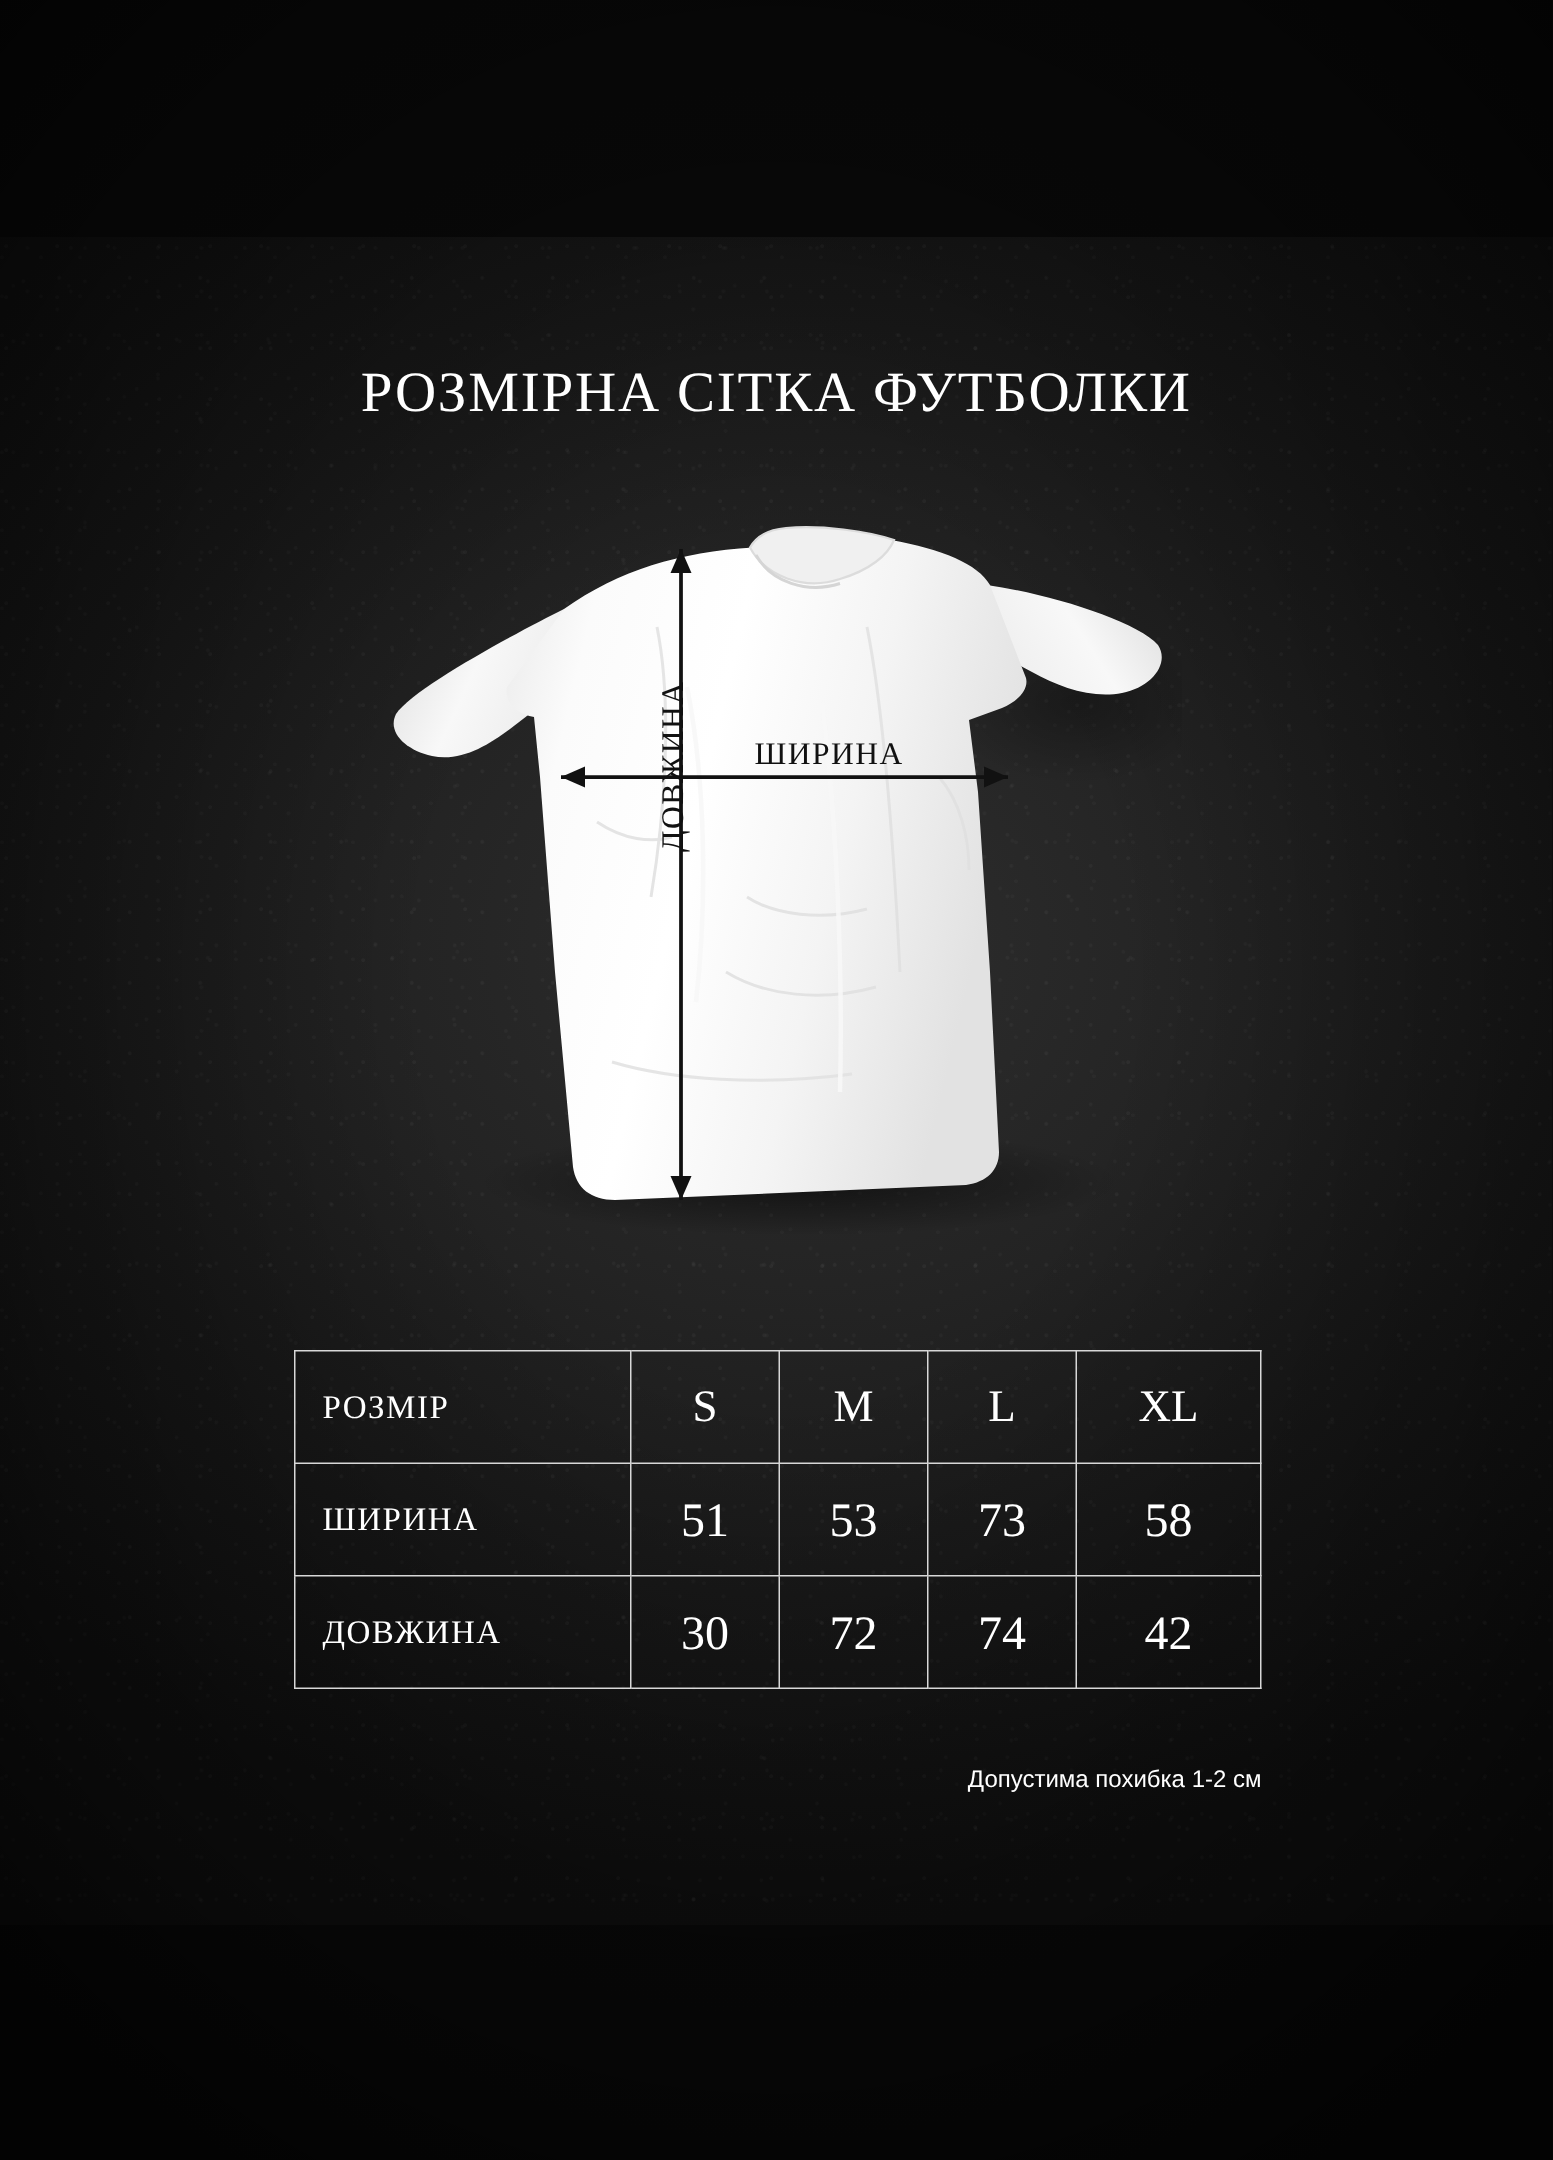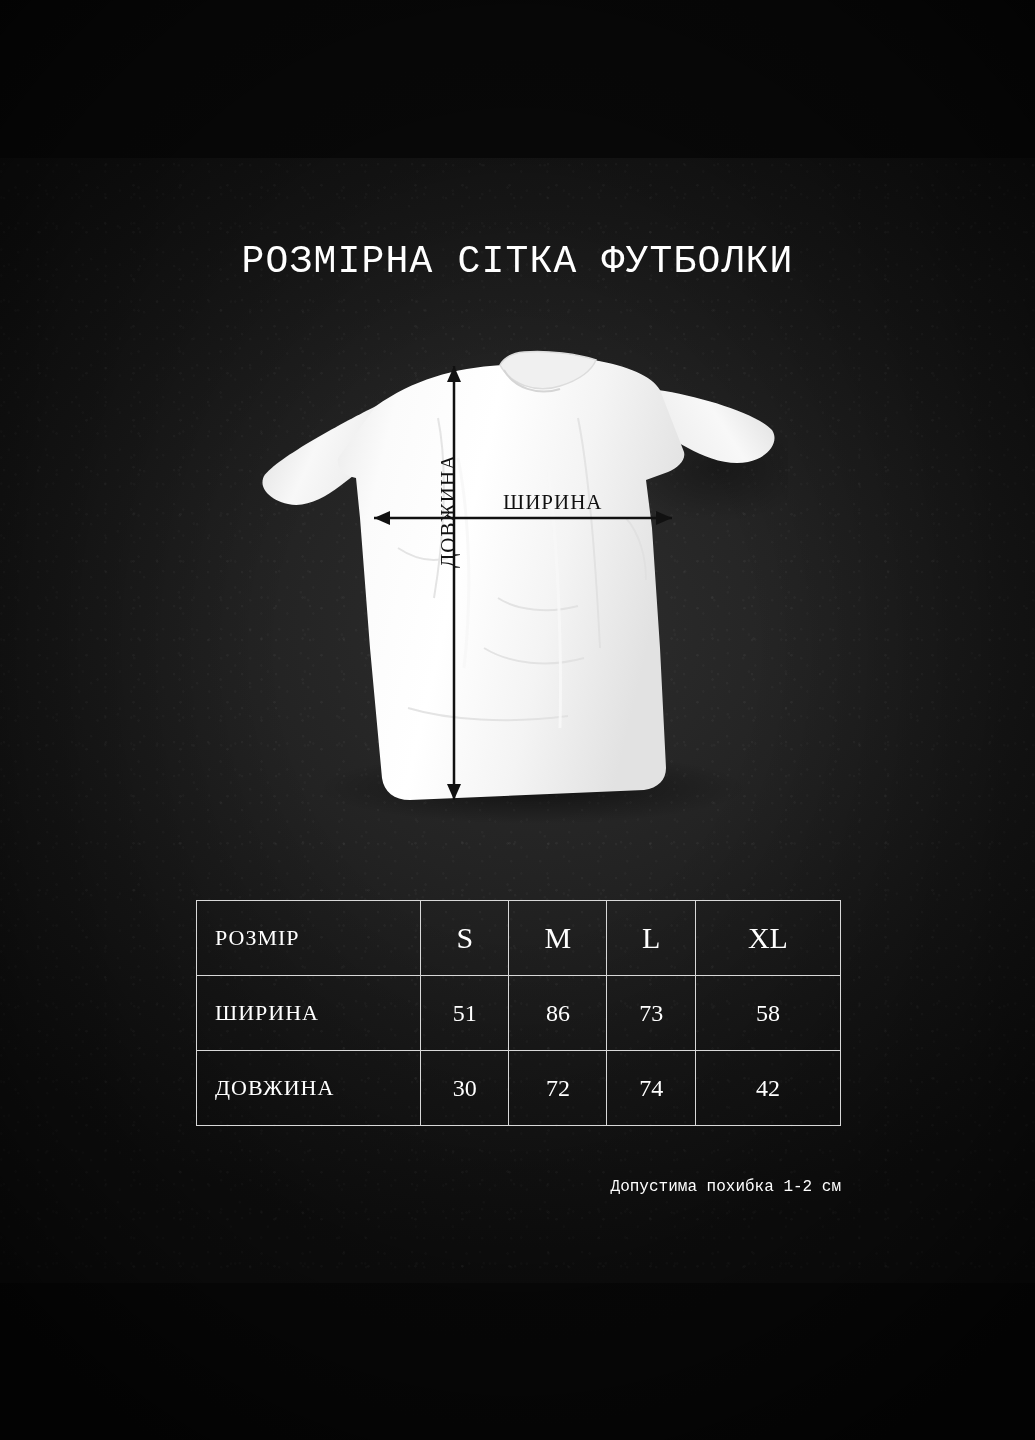--- a/index.html
+++ b/index.html
@@ -58,21 +58,21 @@
 
   .title {
     position: absolute;
     top: 240px;
     left: 0;
     width: 1035px;
     text-align: center;
     color: #ffffff;
     font-size: 38px;
     letter-spacing: 1.2px;
-    font-family: Liberation Mono, monospace;
+    font-family: Liberation Serif, serif;
   }
 
   
   .shirt-wrap {
     position: absolute;
     left: 248px;
     top: 348px;
     width: 540px;
     height: 475px;
   }
@@ -117,35 +117,35 @@
   .size-table .row-head {
     width: 205px;
     text-align: left;
     padding-left: 18px;
     font-size: 22px;
     letter-spacing: 1px;
     margin-left: 24px;
   }
   .size-table .cell {
     text-align: center;
-    font-size: 24px;
+    font-size: 32px;
   }
   .size-table .hdr .cell {
     font-size: 30px;
   }
 
   .note {
     position: absolute;
     left: 196px;
     top: 1178px;
     width: 645px;
     text-align: right;
     color: #ffffff;
     font-size: 16px;
-    font-family: Liberation Mono, monospace;
+    font-family: Liberation Sans, sans-serif;
   }
 </style>
 </head>
 <body>
 
 <div class="page">
 
   <div class="backdrop"></div>
   <div class="backdrop-vignette"></div>
 
@@ -241,21 +241,21 @@
       <tr class="hdr">
         <td class="row-head">РОЗМІР</td>
         <td class="cell">S</td>
         <td class="cell">M</td>
         <td class="cell">L</td>
         <td class="cell">XL</td>
       </tr>
       <tr>
         <td class="row-head">ШИРИНА</td>
         <td class="cell">51</td>
-        <td class="cell">86</td>
+        <td class="cell">53</td>
         <td class="cell">73</td>
         <td class="cell">58</td>
       </tr>
       <tr>
         <td class="row-head">ДОВЖИНА</td>
         <td class="cell">30</td>
         <td class="cell">72</td>
         <td class="cell">74</td>
         <td class="cell">42</td>
       </tr>

